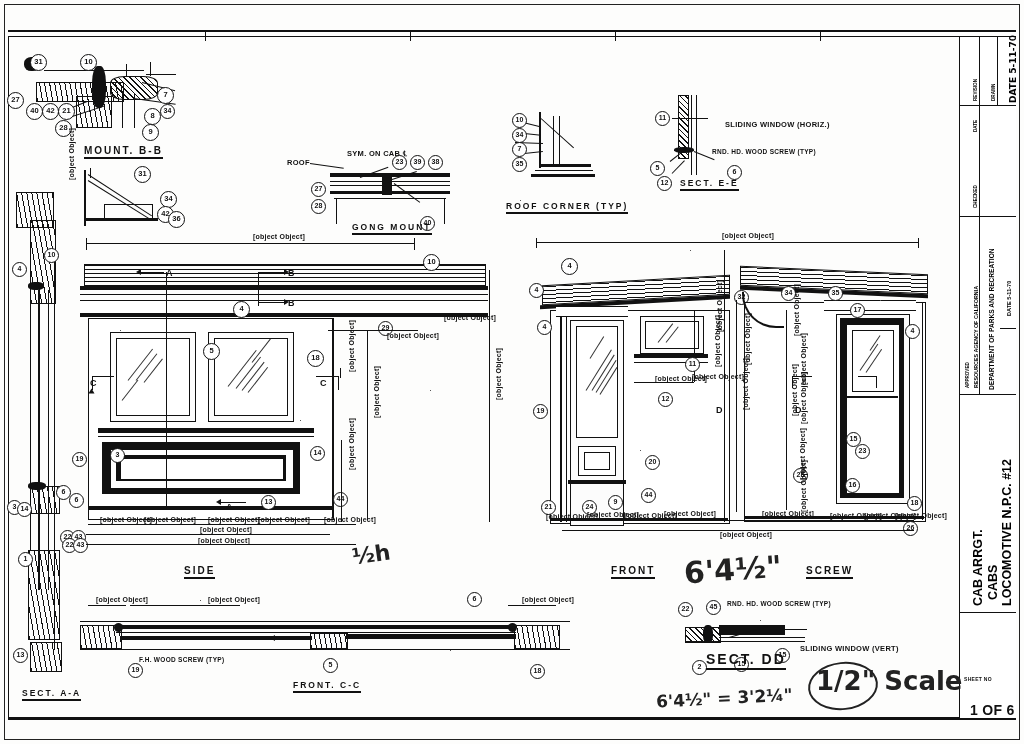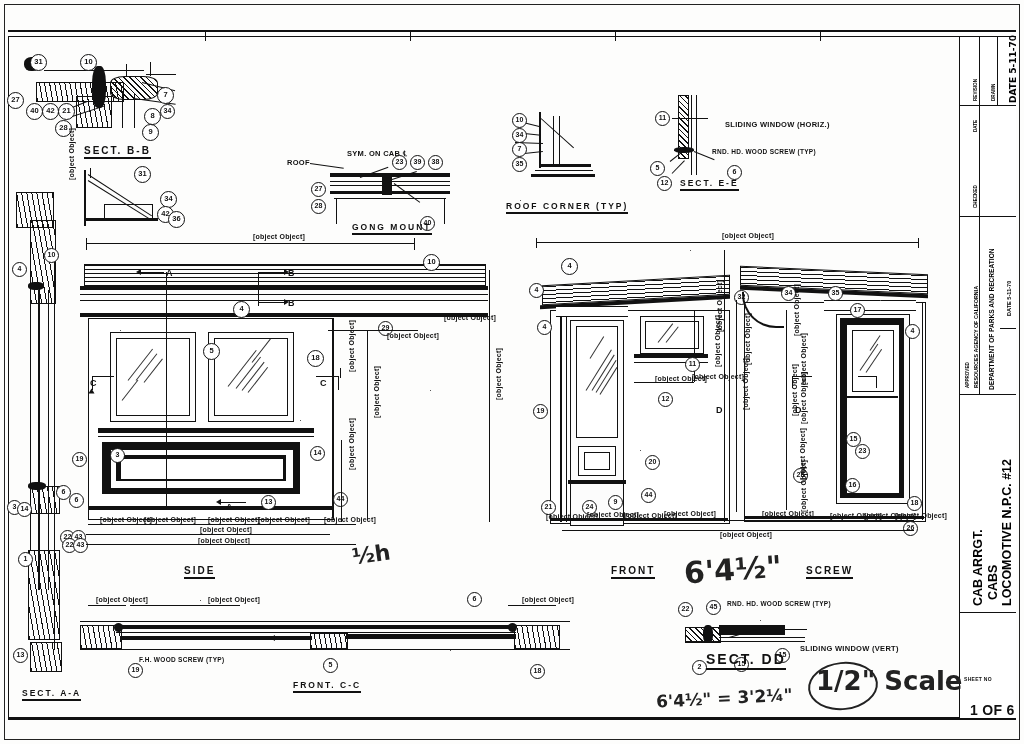--- a/index.html
+++ b/index.html
@@ -136,21 +136,21 @@
   <div class="bal" style="left:80px;top:54px;">10</div>
   <div class="bal" style="left:26px;top:103px;">40</div>
   <div class="bal" style="left:42px;top:103px;">42</div>
   <div class="bal" style="left:58px;top:103px;">21</div>
   <div class="bal" style="left:7px;top:92px;">27</div>
   <div class="bal" style="left:55px;top:120px;">28</div>
   <div class="bal" style="left:157px;top:87px;">7</div>
   <div class="bal sm" style="left:160px;top:104px;">34</div>
   <div class="bal" style="left:144px;top:108px;">8</div>
   <div class="bal" style="left:142px;top:124px;">9</div>
-  <div class="txt viewlabel" style="left:84px;top:145px;">SECT. B-B</div>
+  <div class="txt viewlabel" style="left:84px;top:145px;">MOUNT. B-B</div>
 
   <div class="abs" style="left:80px;top:168px;width:110px;height:62px;">
     <div class="ln vl" style="left:4px;top:2px;height:56px;width:2px;background:#111;"></div>
     <div class="ln hl" style="left:4px;top:50px;width:74px;height:3px;"></div>
     <div class="leader" style="left:8px;top:6px;width:76px;transform:rotate(33deg);"></div>
     <div class="leader" style="left:8px;top:12px;width:72px;transform:rotate(32deg);"></div>
     <div class="ln hl" style="left:24px;top:36px;width:48px;"></div>
     <div class="ln vl" style="left:24px;top:36px;height:14px;"></div>
     <div class="ln vl" style="left:72px;top:36px;height:16px;"></div>
     <div class="ln vl" style="left:10px;top:0px;height:10px;"></div>

